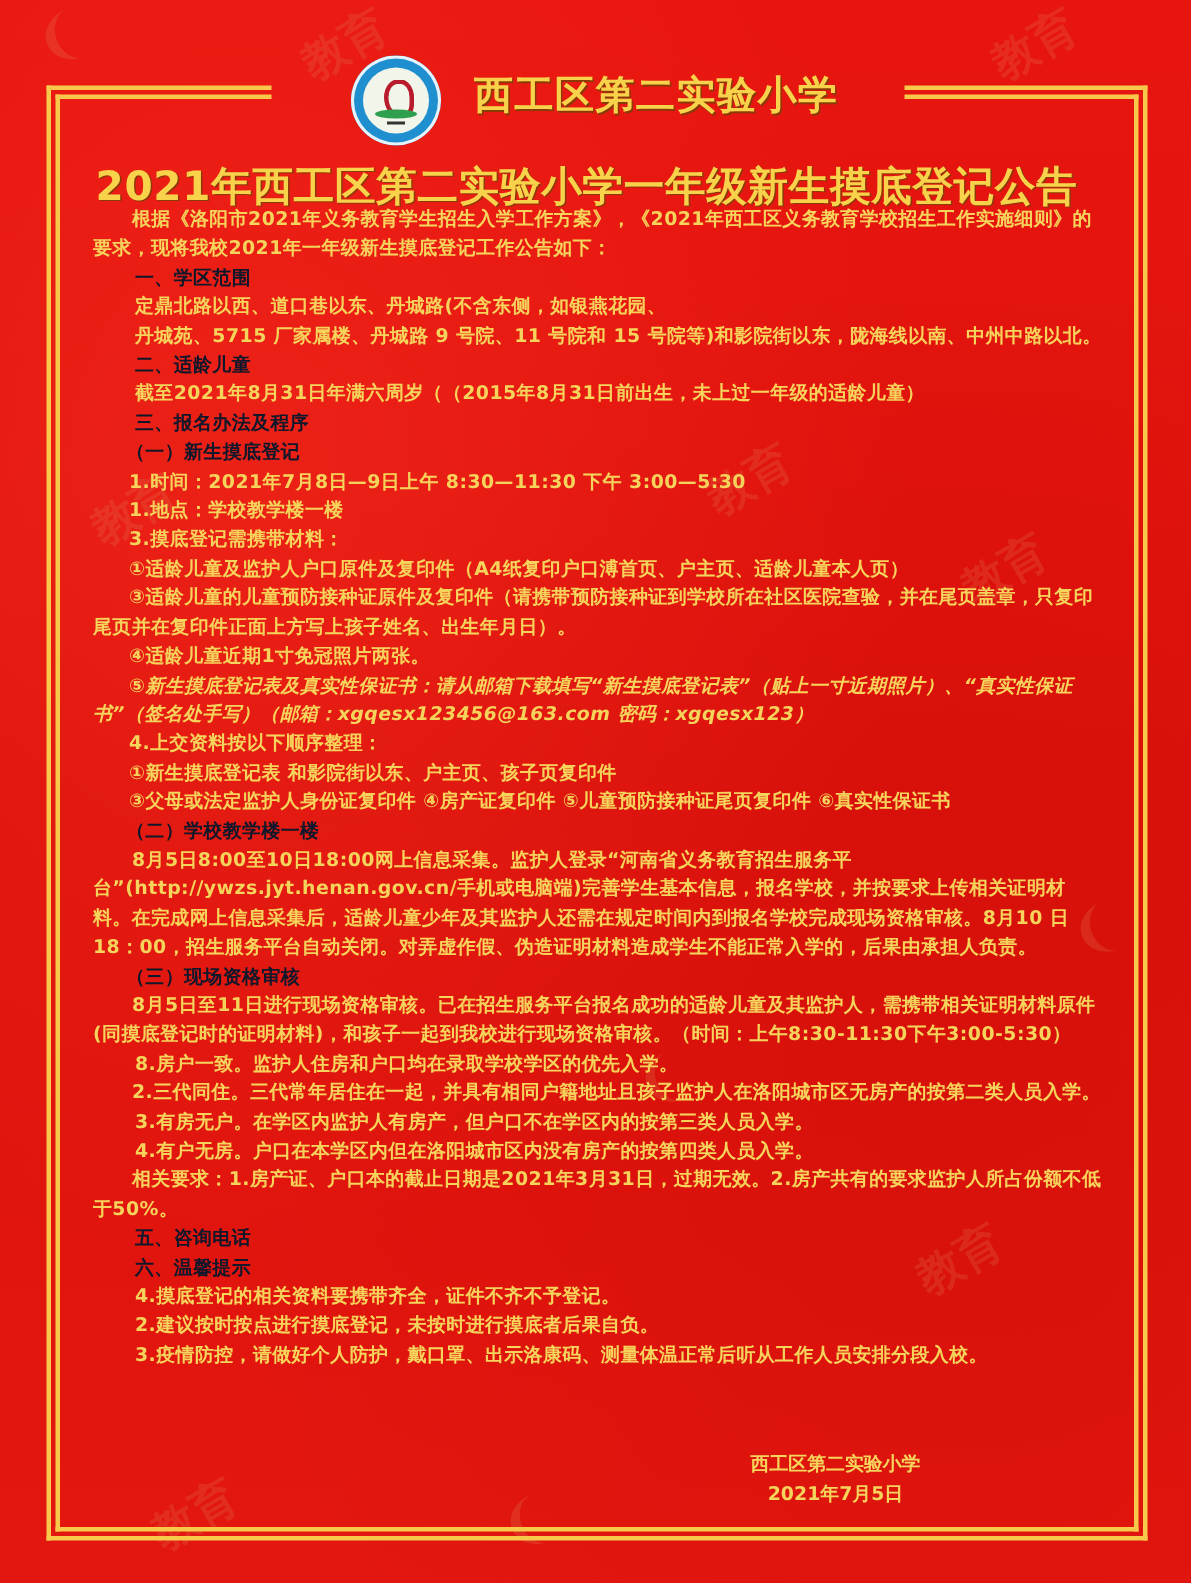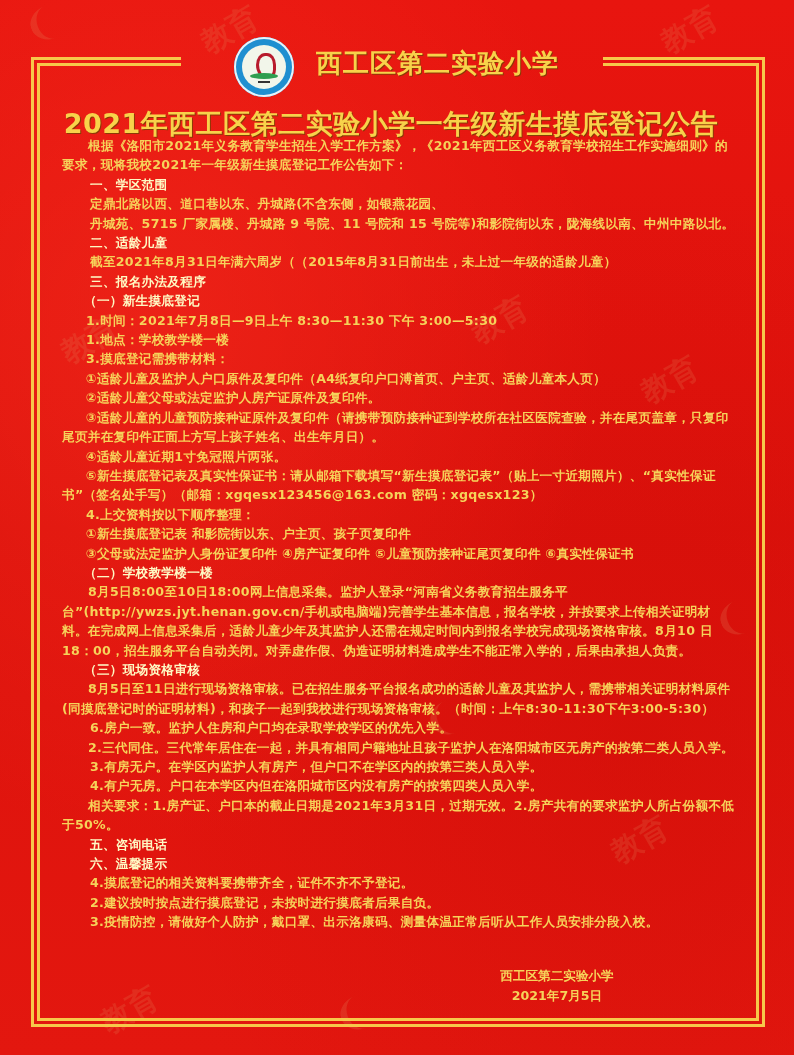--- a/index.html
+++ b/index.html
@@ -63,21 +63,21 @@
     
     .content {
       position: absolute; left: 62px; top: 136px; width: 674px;
       font-size: 12.6px; line-height: 19.4px; color: #f6d35a;
       font-weight: bold;
       letter-spacing: 0.3px;
     }
     .content p { margin: 0; }
     .ind { text-indent: 26px; }
     .ind2 { padding-left: 28px; }
-    .head { color: #fef9c3; }
+    .head { color: #0f172a; }
     .sig {
       position: absolute; left: 493px; top: 966px; width: 128px; text-align: center;
       color: #f6d35a; font-weight: bold; font-size: 12.6px; line-height: 20px;
     }
   </style>
 </head>
 <body>
 
 <div class="bg"></div>
 
@@ -127,32 +127,31 @@
   <p class="ind2">定鼎北路以西、道口巷以东、丹城路(不含东侧，如银燕花园、</p>
   <p class="ind" style="text-indent:28px;">丹城苑、5715 厂家属楼、丹城路 9 号院、11 号院和 15 号院等)和影院街以东，陇海线以南、中州中路以北。</p>
   <p class="ind2 head">二、适龄儿童</p>
   <p class="ind2">截至2021年8月31日年满六周岁（（2015年8月31日前出生，未上过一年级的适龄儿童）</p>
   <p class="ind2 head">三、报名办法及程序</p>
   <p class="ind2 head" style="padding-left:22px;">（一）新生摸底登记</p>
   <p class="ind2" style="padding-left:24px;">1.时间：2021年7月8日—9日上午 8:30—11:30 下午 3:00—5:30</p>
   <p class="ind2" style="padding-left:24px;">1.地点：学校教学楼一楼</p>
   <p class="ind2" style="padding-left:24px;">3.摸底登记需携带材料：</p>
   <p class="ind2" style="padding-left:24px;">①适龄儿童及监护人户口原件及复印件（A4纸复印户口溥首页、户主页、适龄儿童本人页）</p>
-  <p class="ind2" style="padding-left:24px;">②适龄儿童父母或法定监护人房产证原件及复印件。</p>
   <p class="ind" style="text-indent:24px;">③适龄儿童的儿童预防接种证原件及复印件（请携带预防接种证到学校所在社区医院查验，并在尾页盖章，只复印尾页并在复印件正面上方写上孩子姓名、出生年月日）。</p>
   <p class="ind2" style="padding-left:24px;">④适龄儿童近期1寸免冠照片两张。</p>
-  <p class="ind" style="text-indent:24px;">⑤新生摸底登记表及真实性保证书：请从邮箱下载填写“新生摸底登记表”（贴上一寸近期照片）、“真实性保证书”（签名处手写）（邮箱：xgqesx123456@163.com 密码：xgqesx123）</p>
+  <p class="ind" style="text-indent:24px;font-style:italic;">⑤新生摸底登记表及真实性保证书：请从邮箱下载填写“新生摸底登记表”（贴上一寸近期照片）、“真实性保证书”（签名处手写）（邮箱：xgqesx123456@163.com 密码：xgqesx123）</p>
   <p class="ind2" style="padding-left:24px;">4.上交资料按以下顺序整理：</p>
   <p class="ind2" style="padding-left:24px;">①新生摸底登记表 和影院街以东、户主页、孩子页复印件</p>
   <p class="ind2" style="padding-left:24px;">③父母或法定监护人身份证复印件 ④房产证复印件 ⑤儿童预防接种证尾页复印件 ⑥真实性保证书</p>
   <p class="ind2 head" style="padding-left:22px;">（二）学校教学楼一楼</p>
   <p class="ind">8月5日8:00至10日18:00网上信息采集。监护人登录“河南省义务教育招生服务平台”(http://ywzs.jyt.henan.gov.cn/手机或电脑端)完善学生基本信息，报名学校，并按要求上传相关证明材料。在完成网上信息采集后，适龄儿童少年及其监护人还需在规定时间内到报名学校完成现场资格审核。8月10 日18：00，招生服务平台自动关闭。对弄虚作假、伪造证明材料造成学生不能正常入学的，后果由承担人负责。</p>
   <p class="ind2 head" style="padding-left:22px;">（三）现场资格审核</p>
   <p class="ind">8月5日至11日进行现场资格审核。已在招生服务平台报名成功的适龄儿童及其监护人，需携带相关证明材料原件(同摸底登记时的证明材料)，和孩子一起到我校进行现场资格审核。（时间：上午8:30-11:30下午3:00-5:30）</p>
-  <p class="ind2">6.房户一致。监护人住房和户口均在录取学校学区的优先入学。</p>
+  <p class="ind2">8.房户一致。监护人住房和户口均在录取学校学区的优先入学。</p>
   <p class="ind">2.三代同住。三代常年居住在一起，并具有相同户籍地址且孩子监护人在洛阳城市区无房产的按第二类人员入学。</p>
   <p class="ind2">3.有房无户。在学区内监护人有房产，但户口不在学区内的按第三类人员入学。</p>
   <p class="ind2">4.有户无房。户口在本学区内但在洛阳城市区内没有房产的按第四类人员入学。</p>
   <p class="ind">相关要求：1.房产证、户口本的截止日期是2021年3月31日，过期无效。2.房产共有的要求监护人所占份额不低于50%。</p>
   <p class="ind2 head">五、咨询电话</p>
   <p class="ind2 head">六、温馨提示</p>
   <p class="ind2">4.摸底登记的相关资料要携带齐全，证件不齐不予登记。</p>
   <p class="ind2">2.建议按时按点进行摸底登记，未按时进行摸底者后果自负。</p>
   <p class="ind2">3.疫情防控，请做好个人防护，戴口罩、出示洛康码、测量体温正常后听从工作人员安排分段入校。</p>
 </div>

